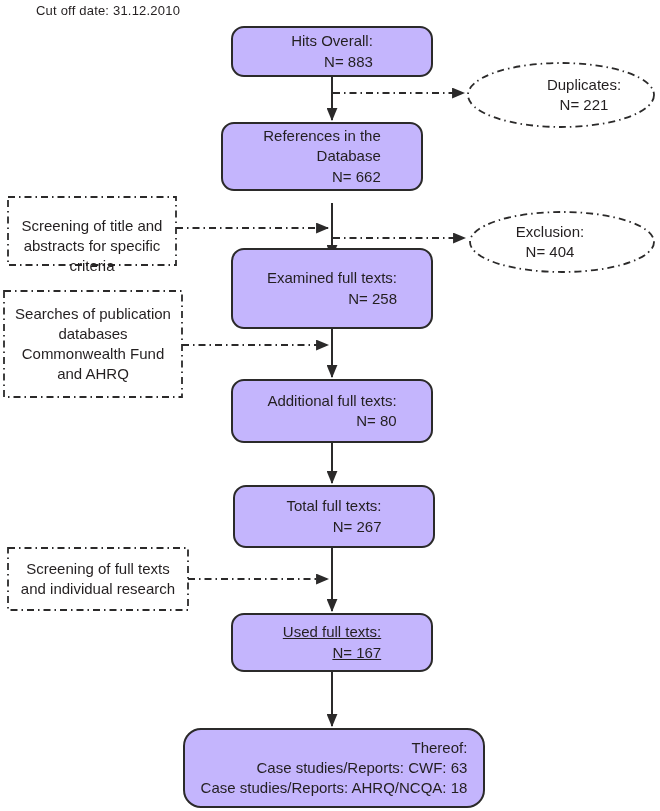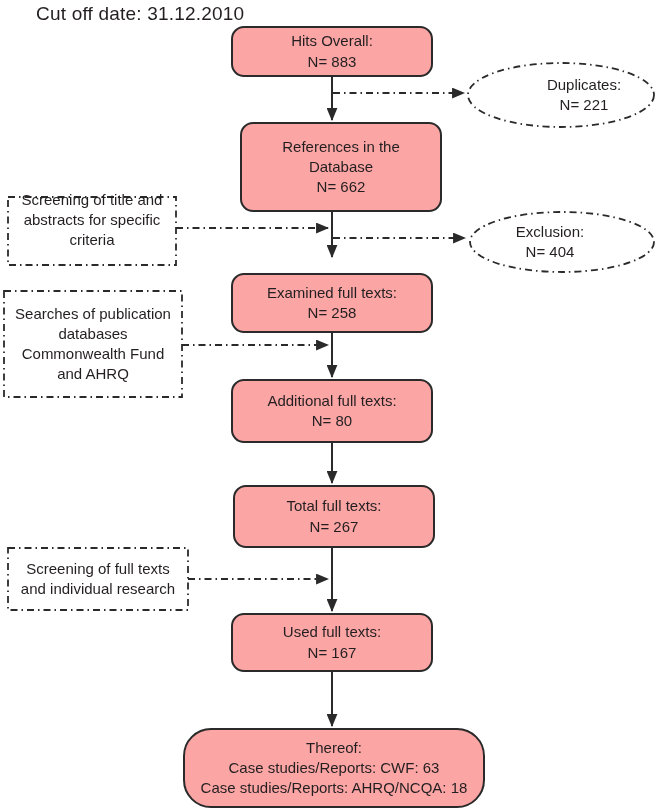--- a/index.html
+++ b/index.html
@@ -13,41 +13,42 @@
     overflow: hidden;
   }
   .wires {
     position: absolute;
     left: 0; top: 0;
     width: 660px; height: 811px;
   }
   .cutoff {
     position: absolute;
     left: 36px; top: 3px;
-    font-size: 19px;
+    font-size: 13px;
     letter-spacing: 0.2px;
     white-space: pre-line;
   }
   .node {
     position: absolute;
     display: flex;
     align-items: center;
     justify-content: center;
     text-align: center;
     white-space: pre-line;
     font-size: 15px;
     line-height: 1.35;
     box-sizing: border-box;
   }
   .mainbox {
     border: 2px solid #2b2a2a;
     border-radius: 13px;
-    background: #fca5a5;
+    background: #c4b5fd;
+    text-align: right;
   }
-  .bigbox { border-radius: 28px; }
+  .bigbox { border-radius: 18px; }
   
   .bare { background: transparent; }
 </style>
 </head>
 <body>
 
 <div class="stage">
 
   <svg class="wires" width="660" height="811" viewBox="0 0 660 811" xmlns="http://www.w3.org/2000/svg">
     <defs>
@@ -82,41 +83,41 @@
     <g stroke="#2b2a2a" stroke-width="1.8" fill="none" stroke-dasharray="7 4 1.5 4">
       <ellipse cx="561" cy="95" rx="93" ry="32"></ellipse>
       <ellipse cx="562" cy="242" rx="92" ry="30"></ellipse>
     </g>
   </svg>
 
   <div class="cutoff">Cut off date: 31.12.2010</div>
 
   <div class="node mainbox" style="left:231px; top:26px;  width:202px; height:51px;">Hits Overall:
 N= 883</div>
-  <div class="node mainbox" style="left:240px; top:122px; width:202px; height:90px;">References in the
+  <div class="node mainbox" style="left:221px; top:122px; width:202px; height:69px;">References in the
 Database
 N= 662</div>
-  <div class="node mainbox" style="left:231px; top:273px; width:202px; height:60px;">Examined full texts:
+  <div class="node mainbox" style="left:231px; top:248px; width:202px; height:81px;">Examined full texts:
 N= 258</div>
   <div class="node mainbox" style="left:231px; top:379px; width:202px; height:64px;">Additional full texts:
 N= 80</div>
   <div class="node mainbox" style="left:233px; top:485px; width:202px; height:63px;">Total full texts:
 N= 267</div>
-  <div class="node mainbox" style="left:231px; top:613px; width:202px; height:59px;">Used full texts:
+  <div class="node mainbox" style="left:231px; top:613px; width:202px; height:59px;text-decoration:underline;">Used full texts:
 N= 167</div>
   <div class="node mainbox bigbox" style="left:183px; top:728px; width:302px; height:80px;">Thereof:
 Case studies/Reports: CWF: 63
 Case studies/Reports: AHRQ/NCQA: 18</div>
 
   <div class="node bare" style="left:491px; top:63px;  width:186px; height:64px;">Duplicates:
 N= 221</div>
   <div class="node bare" style="left:458px; top:212px; width:184px; height:60px;">Exclusion:
 N= 404</div>
 
-  <div class="node bare" style="left:8px; top:186px; width:168px; height:68px;">Screening of title and
+  <div class="node bare" style="left:8px; top:212px; width:168px; height:68px;">Screening of title and
 abstracts for specific
 criteria</div>
   <div class="node bare" style="left:8px; top:548px; width:180px; height:62px;">Screening of full texts
 and individual research</div>
   <div class="node bare" style="left:4px; top:291px; width:178px; height:106px;">Searches of publication
 databases
 Commonwealth Fund
 and AHRQ</div>
 
 </div>

